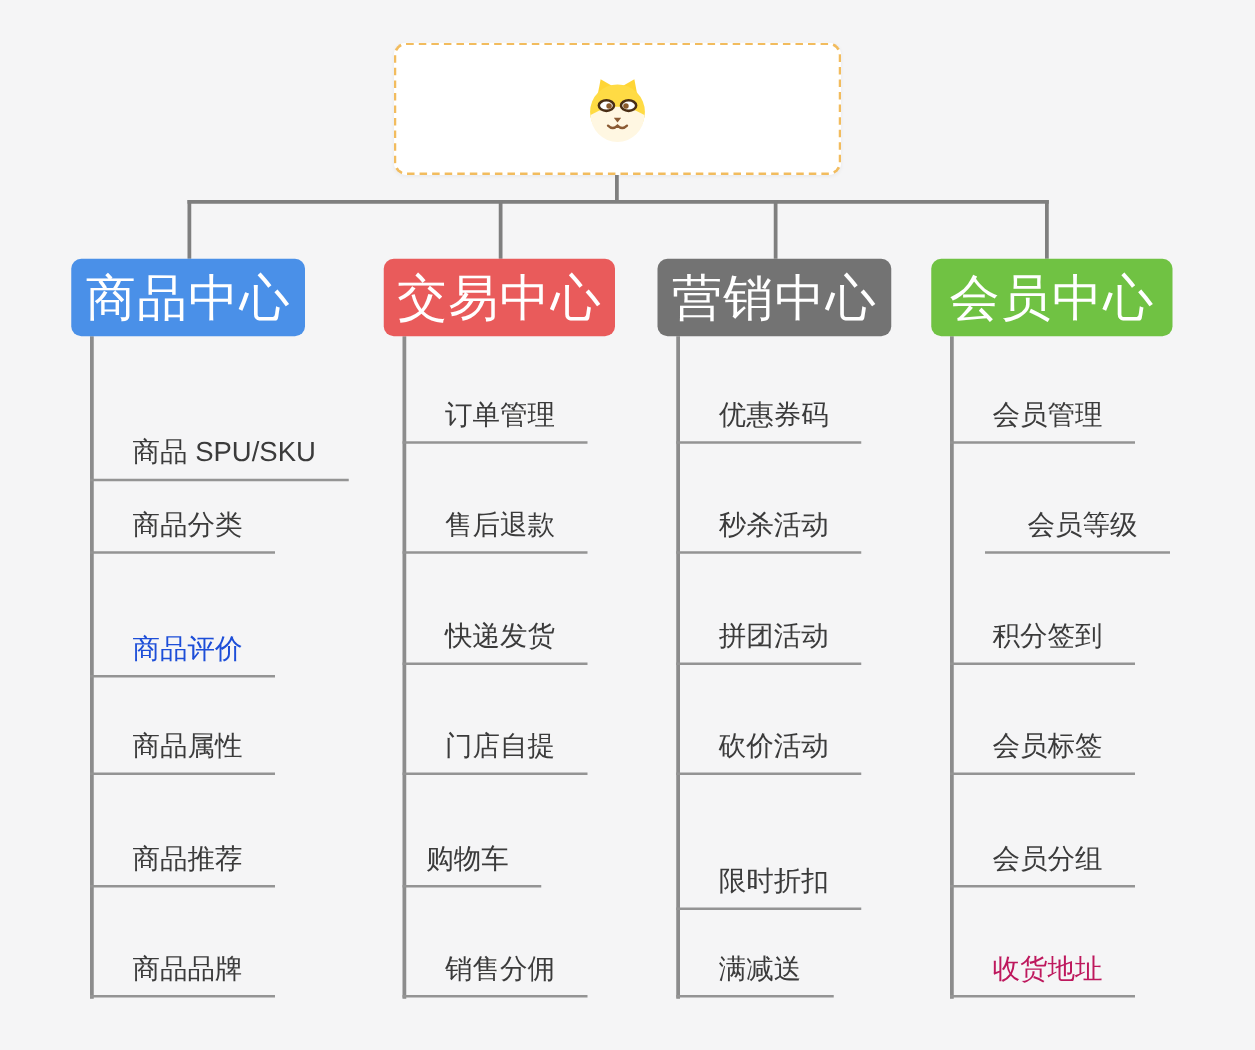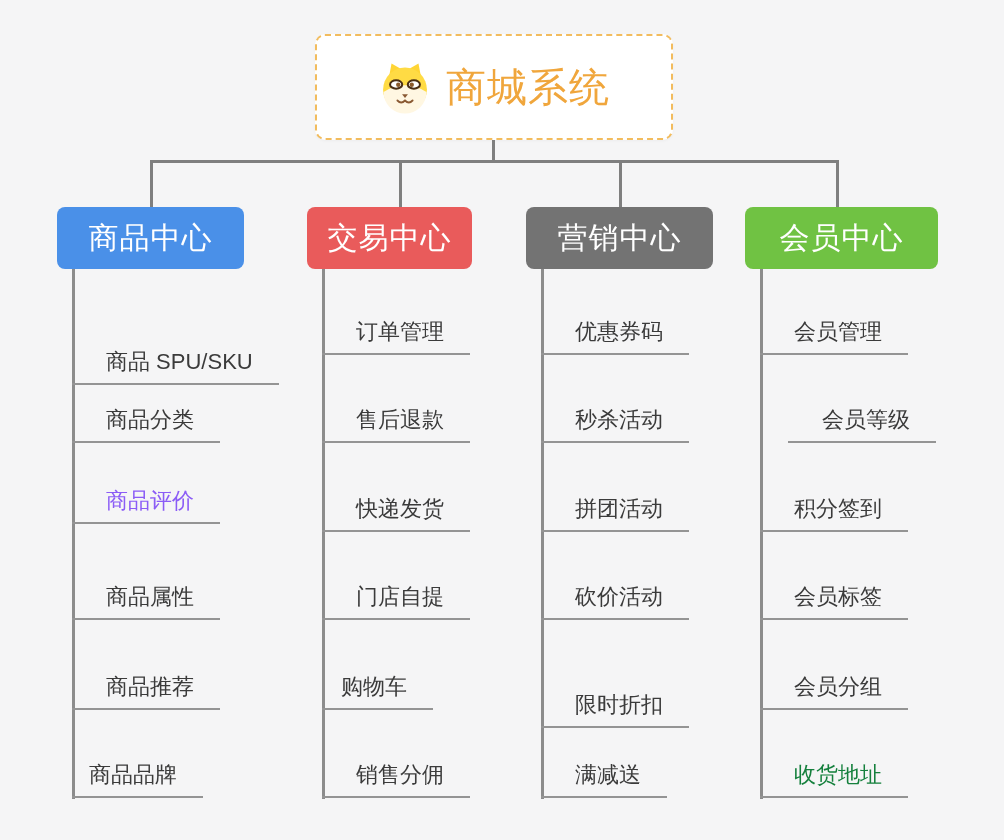--- a/index.html
+++ b/index.html
@@ -41,21 +41,21 @@
     position:absolute;
     background:#8C8C8C;
   }
   
   .branch-header{
     position:absolute;
     top:207px;height:62px;
     border-radius:8px;
     display:flex;align-items:center;justify-content:center;
     color:#FFFFFF;
-    font-size:30px;
+    font-size:40px;
     letter-spacing:1px;
     box-sizing:border-box;
     cursor:default;
   }
   
   .branch-item{
     position:absolute;
     white-space:nowrap;
     font-size:22px;
     line-height:30px;
@@ -84,60 +84,59 @@
         <ellipse cx="21.5" cy="29" rx="7.2" ry="5" fill="#FFFFFF" stroke="#4A2E14" stroke-width="2.4"></ellipse>
         <ellipse cx="42.5" cy="29" rx="7.2" ry="5" fill="#FFFFFF" stroke="#4A2E14" stroke-width="2.4"></ellipse>
         <circle cx="24" cy="29.4" r="2.6" fill="#8A5A2B"></circle>
         <circle cx="40" cy="29.4" r="2.6" fill="#8A5A2B"></circle>
 
         <path d="M28.5 40.5 h7 l-3.5 4.5 Z" fill="#8A5A33"></path>
 
         <path d="M23 48 q4.5 4.5 9 0 q4.5 4.5 9 0" stroke="#8A5A33" stroke-width="2.2" fill="none" stroke-linecap="round"></path>
       </svg>
     </span>
-    <span class="root-title">商城系统</span>
   </div>
 
   <div id="connectors">
       <div class="line" style="left: 492px; top: 140px; width: 3px; height: 20px;"></div>
       <div class="line" style="left: 149.5px; top: 160px; width: 689px; height: 3px;"></div>
       <div class="line" style="left: 149.5px; top: 160px; width: 3px; height: 47px;"></div>
       <div class="line" style="left: 398.5px; top: 160px; width: 3px; height: 47px;"></div>
       <div class="line" style="left: 618.5px; top: 160px; width: 3px; height: 47px;"></div>
       <div class="line" style="left: 835.5px; top: 160px; width: 3px; height: 47px;"></div>
       <div class="col-line" style="left: 72px; top: 269px; width: 3px; height: 530px;"></div>
       <div class="col-line" style="left: 322px; top: 269px; width: 3px; height: 530px;"></div>
       <div class="col-line" style="left: 541px; top: 269px; width: 3px; height: 530px;"></div>
       <div class="col-line" style="left: 760px; top: 269px; width: 3px; height: 530px;"></div>
     </div>
 
   <div id="branches">
       <div class="branch-header" style="left: 57px; width: 187px; background: rgb(74, 144, 232); color: rgb(255, 255, 255);">商品中心</div>
       <div class="branch-item" style="left: 72px; top: 317px; color: rgb(59, 59, 59); border-bottom-color: rgb(148, 148, 148); margin-top: 30px;">商品 SPU/SKU</div>
       <div class="branch-item" style="left: 72px; top: 405px; color: rgb(59, 59, 59); border-bottom-color: rgb(148, 148, 148);">商品分类</div>
-      <div class="branch-item" style="left: 72px; top: 486px; color: #8b5cf6; border-bottom-color: rgb(148, 148, 148);">商品评价</div>
+      <div class="branch-item" style="left: 72px; top: 504px; color: #1d4ed8; border-bottom-color: rgb(148, 148, 148);">商品评价</div>
       <div class="branch-item" style="left: 72px; top: 582px; color: rgb(59, 59, 59); border-bottom-color: rgb(148, 148, 148);">商品属性</div>
       <div class="branch-item" style="left: 72px; top: 672px; color: rgb(59, 59, 59); border-bottom-color: rgb(148, 148, 148);">商品推荐</div>
-      <div class="branch-item" style="left: 72px; top: 760px; color: rgb(59, 59, 59); border-bottom-color: rgb(148, 148, 148); padding-left: 17px;">商品品牌</div>
-      <div class="branch-header" style="left: 307px; width: 165px; background: rgb(233, 91, 91); color: rgb(255, 255, 255);">交易中心</div>
+      <div class="branch-item" style="left: 72px; top: 760px; color: rgb(59, 59, 59); border-bottom-color: rgb(148, 148, 148);">商品品牌</div>
+      <div class="branch-header" style="left: 307px; width: 185px; background: rgb(233, 91, 91); color: rgb(255, 255, 255);">交易中心</div>
       <div class="branch-item" style="left: 322px; top: 317px; color: rgb(59, 59, 59); border-bottom-color: rgb(148, 148, 148);">订单管理</div>
       <div class="branch-item" style="left: 322px; top: 405px; color: rgb(59, 59, 59); border-bottom-color: rgb(148, 148, 148);">售后退款</div>
       <div class="branch-item" style="left: 322px; top: 494px; color: rgb(59, 59, 59); border-bottom-color: rgb(148, 148, 148);">快递发货</div>
       <div class="branch-item" style="left: 322px; top: 582px; color: rgb(59, 59, 59); border-bottom-color: rgb(148, 148, 148);">门店自提</div>
       <div class="branch-item" style="left: 322px; top: 672px; color: rgb(59, 59, 59); border-bottom-color: rgb(148, 148, 148); padding-left: 19px;">购物车</div>
       <div class="branch-item" style="left: 322px; top: 760px; color: rgb(59, 59, 59); border-bottom-color: rgb(148, 148, 148);">销售分佣</div>
       <div class="branch-header" style="left: 526px; width: 187px; background: #737373; color: rgb(255, 255, 255);">营销中心</div>
       <div class="branch-item" style="left: 541px; top: 317px; color: rgb(59, 59, 59); border-bottom-color: rgb(148, 148, 148);">优惠券码</div>
       <div class="branch-item" style="left: 541px; top: 405px; color: rgb(59, 59, 59); border-bottom-color: rgb(148, 148, 148);">秒杀活动</div>
       <div class="branch-item" style="left: 541px; top: 494px; color: rgb(59, 59, 59); border-bottom-color: rgb(148, 148, 148);">拼团活动</div>
       <div class="branch-item" style="left: 541px; top: 582px; color: rgb(59, 59, 59); border-bottom-color: rgb(148, 148, 148);">砍价活动</div>
       <div class="branch-item" style="left: 541px; top: 672px; color: rgb(59, 59, 59); border-bottom-color: rgb(148, 148, 148); margin-top: 18px;">限时折扣</div>
       <div class="branch-item" style="left: 541px; top: 760px; color: rgb(59, 59, 59); border-bottom-color: rgb(148, 148, 148);">满减送</div>
       <div class="branch-header" style="left: 745px; width: 193px; background: rgb(112, 194, 67); color: rgb(255, 255, 255);">会员中心</div>
       <div class="branch-item" style="left: 760px; top: 317px; color: rgb(59, 59, 59); border-bottom-color: rgb(148, 148, 148);">会员管理</div>
       <div class="branch-item" style="left: 760px; top: 405px; color: rgb(59, 59, 59); border-bottom-color: rgb(148, 148, 148); margin-left: 28px;">会员等级</div>
       <div class="branch-item" style="left: 760px; top: 494px; color: rgb(59, 59, 59); border-bottom-color: rgb(148, 148, 148);">积分签到</div>
       <div class="branch-item" style="left: 760px; top: 582px; color: rgb(59, 59, 59); border-bottom-color: rgb(148, 148, 148);">会员标签</div>
       <div class="branch-item" style="left: 760px; top: 672px; color: rgb(59, 59, 59); border-bottom-color: rgb(148, 148, 148);">会员分组</div>
-      <div class="branch-item" style="left: 760px; top: 760px; color: #15803d; border-bottom-color: rgb(148, 148, 148);">收货地址</div>
+      <div class="branch-item" style="left: 760px; top: 760px; color: #be185d; border-bottom-color: rgb(148, 148, 148);">收货地址</div>
     </div>
 
 </div>
 
 </body></html>

